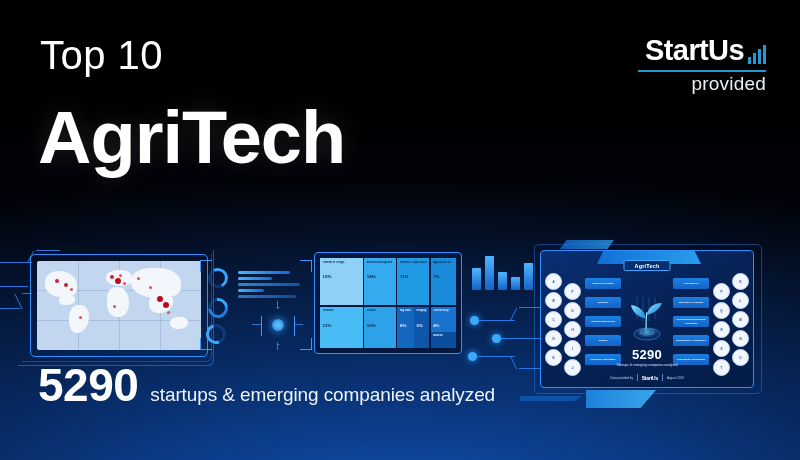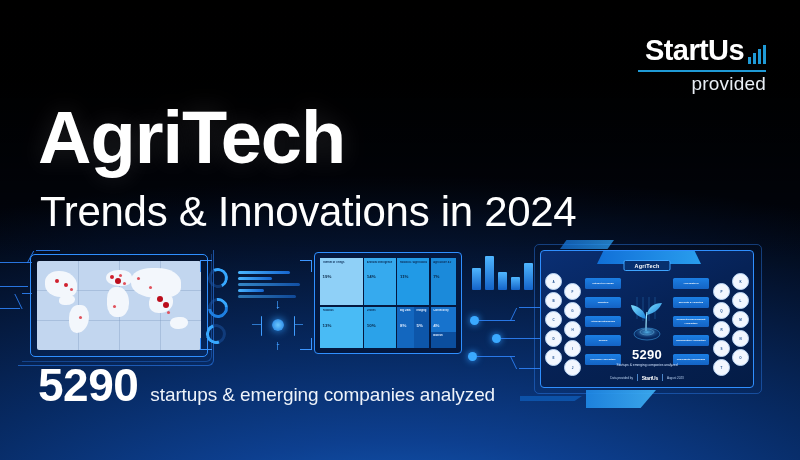--- a/index.html
+++ b/index.html
@@ -141,22 +141,22 @@
   #p4-foot .sep{ width:.8px; height:7px; background:#4b86c9; }
 
   
   .para { position:absolute; }
 </style>
 </head>
 <body>
 
 <div id="stage">
 
+  <div class="hd" id="top10">Top 10</div>
   <div class="hd" id="agritech">AgriTech</div>
-  <div class="hd" id="tagline">Trends &amp; Innovations in 2024</div>
 
   <div id="logo">
     <div class="logo-row">
       <span class="logo-word">StartUs</span>
       <span class="logo-bars">
         <i></i>
           <i></i>
           <i></i>
           <i></i>
       </span>

